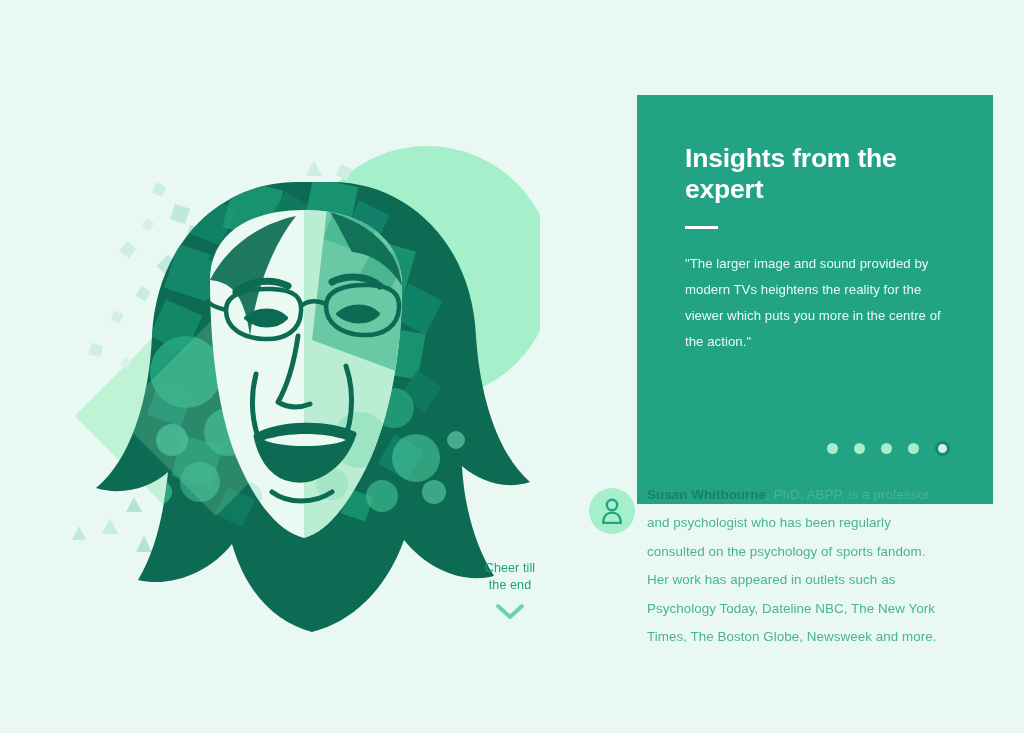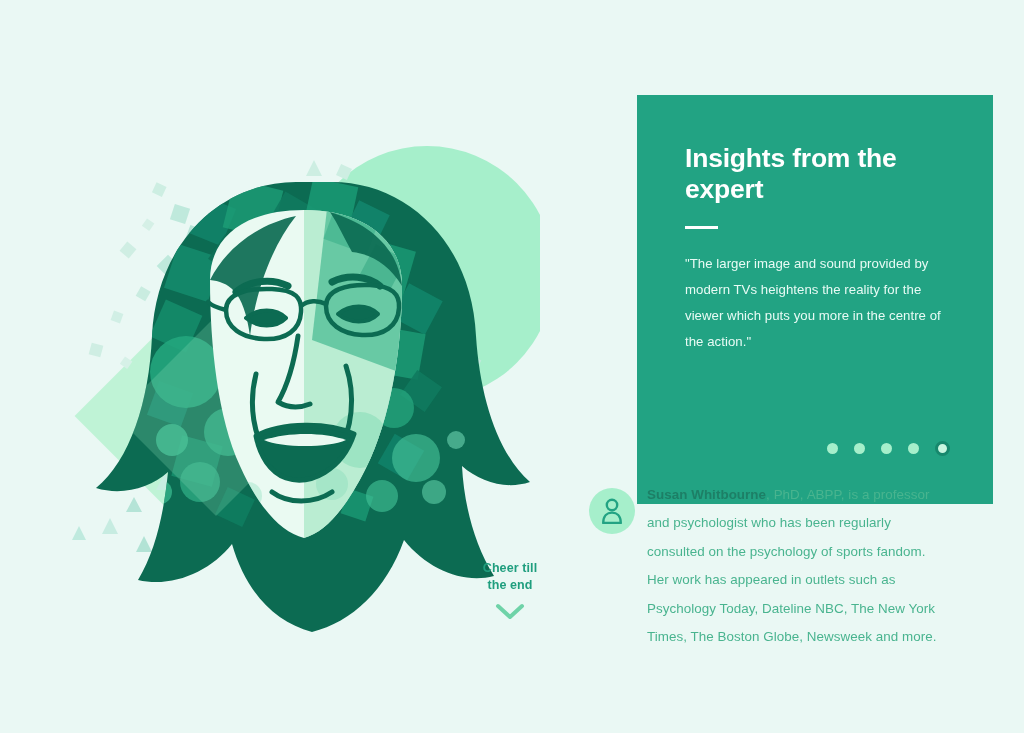--- a/index.html
+++ b/index.html
@@ -39,21 +39,21 @@
   .scroll-prompt {
     position: absolute;
     left: 460px;
     top: 560px;
     width: 100px;
     text-align: center;
     user-select: none;
   }
   .scroll-prompt-label {
     font-size: 12.5px;
-    font-weight: bold;
+    font-weight: normal;
     line-height: 1.35;
     color: #1f9e7e;
     letter-spacing: 0.1px;
   }
   .scroll-chevron {
     margin-top: 9px;
     display: flex;
     justify-content: center;
   }
 

